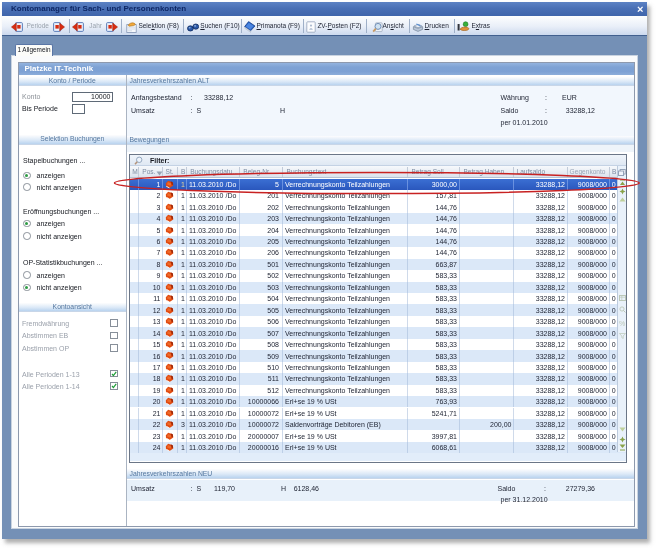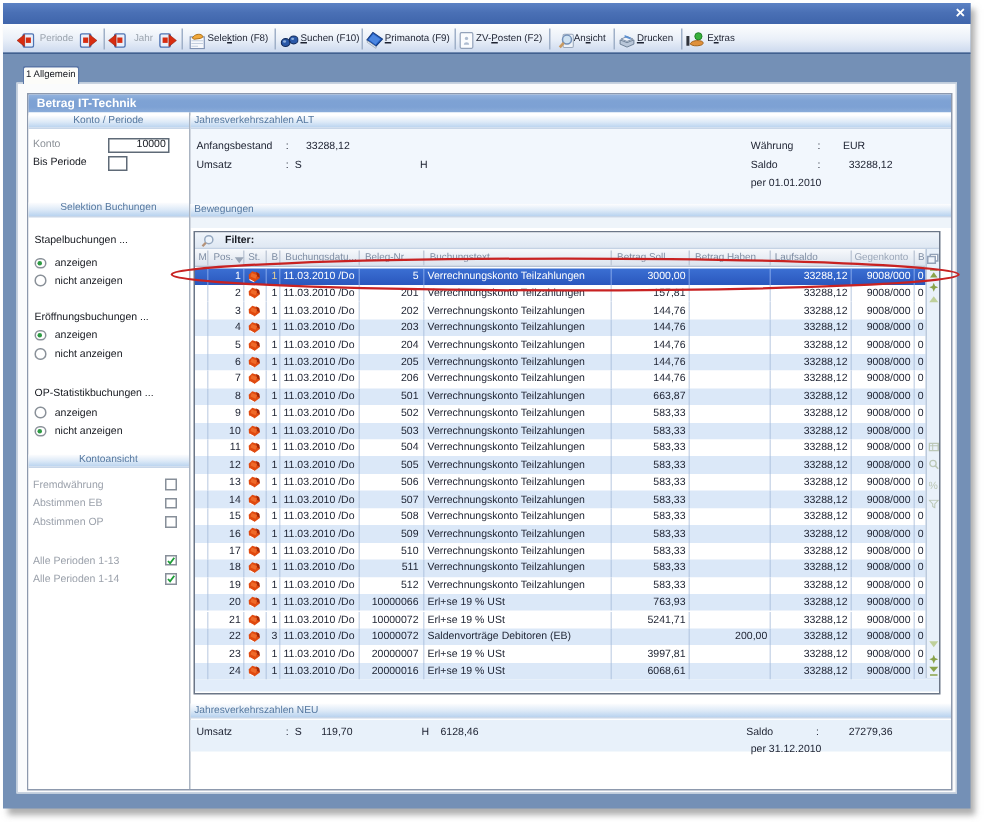--- a/index.html
+++ b/index.html
@@ -2,20 +2,21 @@
 <html><head><meta charset="utf-8">
 <style>
 html,body{margin:0;padding:0;width:656px;height:548px;background:#ffffff;font-family:"Liberation Sans",sans-serif;overflow:hidden;}
 #win{position:absolute;left:2px;top:2px;width:644.5px;height:536.5px;background:#7490b6;box-shadow:3px 4px 4px rgba(110,110,110,0.55);}
 #win div{box-sizing:border-box;}
 svg{display:block;}
 </style></head>
 <body>
 <div id="win">
 <div style="position:absolute;left:0px;top:0px;width:644.5px;height:14px;background:linear-gradient(180deg,#5c82c4 0%,#4a70b5 45%,#3f65ab 100%);"></div>
+<div style="position:absolute;left:9px;top:1.2px;height:12px;line-height:12px;font-size:8px;color:#0e2765;font-weight:bold;white-space:nowrap;">Kontomanager für Sach- und Personenkonten</div>
 <div style="position:absolute;left:635px;top:-0.5px;height:15px;line-height:15px;font-size:11px;color:#ffffff;font-weight:bold;white-space:nowrap;">×</div>
 <div style="position:absolute;left:0px;top:14px;width:644.5px;height:20px;background:linear-gradient(180deg,#fdfefe 0%,#e9eff8 55%,#ccd9ee 100%);border-bottom:1px solid #41608f;"></div>
 <div style="position:absolute;left:9px;top:20.0px;width:12px;height:10px;">
       <svg width="12" height="10" viewBox="0 0 12 10">
         <rect x="4.4" y="0.6" width="7" height="8.8" rx="1" fill="#e8effb" stroke="#4f73b2" stroke-width="0.9"></rect>
         <rect x="6.2" y="3" width="3.4" height="3.6" fill="#d82c10"></rect>
         <polygon points="0.4,5 5.4,1 5.4,9" fill="#d82c10" stroke="#901503" stroke-width="0.4"></polygon>
       </svg>
     </div>
 <div style="position:absolute;left:24.5px;top:19.4px;height:10.5px;line-height:10.5px;font-size:6.5px;color:#9aa3ad;font-weight:normal;white-space:nowrap;">Periode</div>
@@ -105,21 +106,21 @@
         <circle cx="8.6" cy="3.2" r="2.4" fill="#37b03c" stroke="#1c7a22" stroke-width="0.6"></circle>
         <path d="M3 8.2 C4.5 6, 8 5.6, 10.5 6.4 C12.5 7, 12 8.8, 10 9.2 C7 9.9, 4.5 9.6, 3 8.2 Z" fill="#e0913c" stroke="#9c5c14" stroke-width="0.6"></path>
       </svg>
     </div>
 <div style="position:absolute;left:469.5px;top:19.4px;height:10.5px;line-height:10.5px;font-size:6.5px;color:#1c2130;font-weight:normal;white-space:nowrap;">E<u>x</u>tras</div>
 <div style="position:absolute;left:12.6px;top:42.2px;width:38.4px;height:11.5px;background:#fcfcf9;border:1px solid #5a76a6;border-bottom:none;border-radius:2px 2px 0 0;z-index:3;"></div>
 <div style="position:absolute;left:15.399999999999999px;top:43.0px;height:10.4px;line-height:10.4px;font-size:6.4px;color:#15181f;font-weight:normal;white-space:nowrap;z-index:4;">1 Allgemein</div>
 <div style="position:absolute;left:9px;top:53px;width:626.5px;height:474px;background:#fafbfc;border:1px solid #c9d3e0;"></div>
 <div style="position:absolute;left:16px;top:59.5px;width:616.5px;height:465.5px;background:#ffffff;border:1px solid #8d99ad;"></div>
 <div style="position:absolute;left:17px;top:60.5px;width:614.5px;height:12.5px;background:linear-gradient(180deg,#93b3de 0%,#7ea2d4 35%,#7da1d4 70%,#8cadda 100%);"></div>
-<div style="position:absolute;left:22.5px;top:60.7px;height:12px;line-height:12px;font-size:8px;color:#ffffff;font-weight:bold;white-space:nowrap;">Betrag IT-Technik</div>
+<div style="position:absolute;left:22.5px;top:60.7px;height:12px;line-height:12px;font-size:8px;color:#ffffff;font-weight:bold;white-space:nowrap;">Platzke IT-Technik</div>
 <div style="position:absolute;left:17px;top:73px;width:106.5px;height:451px;background:#ffffff;"></div>
 <div style="position:absolute;left:124.5px;top:73px;width:507px;height:451px;background:#ffffff;"></div>
 <div style="position:absolute;left:124.5px;top:84px;width:507px;height:50px;background:#f2f7fd;"></div>
 <div style="position:absolute;left:124.5px;top:143px;width:507px;height:7px;background:#eef4fa;"></div>
 <div style="position:absolute;left:123.5px;top:73px;width:1px;height:451px;background:#aab4c2;"></div>
 <div style="position:absolute;left:17px;top:74.5px;width:106.5px;height:9.5px;background:linear-gradient(180deg,#fdfdfe 0%,#dce9f7 55%,#b9d3ef 100%);border-bottom:1px solid #c8d6e8;"></div>
 <div style="position:absolute;left:17px;top:73.8px;height:10.8px;line-height:10.8px;font-size:6.8px;color:#54779f;font-weight:normal;white-space:nowrap;text-align:center;width:106.5px;">Konto / Periode</div>
 <div style="position:absolute;left:124.5px;top:74.5px;width:507px;height:9.5px;background:linear-gradient(180deg,#fdfdfe 0%,#dce9f7 55%,#b9d3ef 100%);border-bottom:1px solid #c8d6e8;"></div>
 <div style="position:absolute;left:127.5px;top:73.8px;height:10.8px;line-height:10.8px;font-size:6.8px;color:#54779f;font-weight:normal;white-space:nowrap;">Jahresverkehrszahlen ALT</div>
 <div style="position:absolute;left:17px;top:133px;width:106.5px;height:9.5px;background:linear-gradient(180deg,#fdfdfe 0%,#dce9f7 55%,#b9d3ef 100%);border-bottom:1px solid #c8d6e8;"></div>

